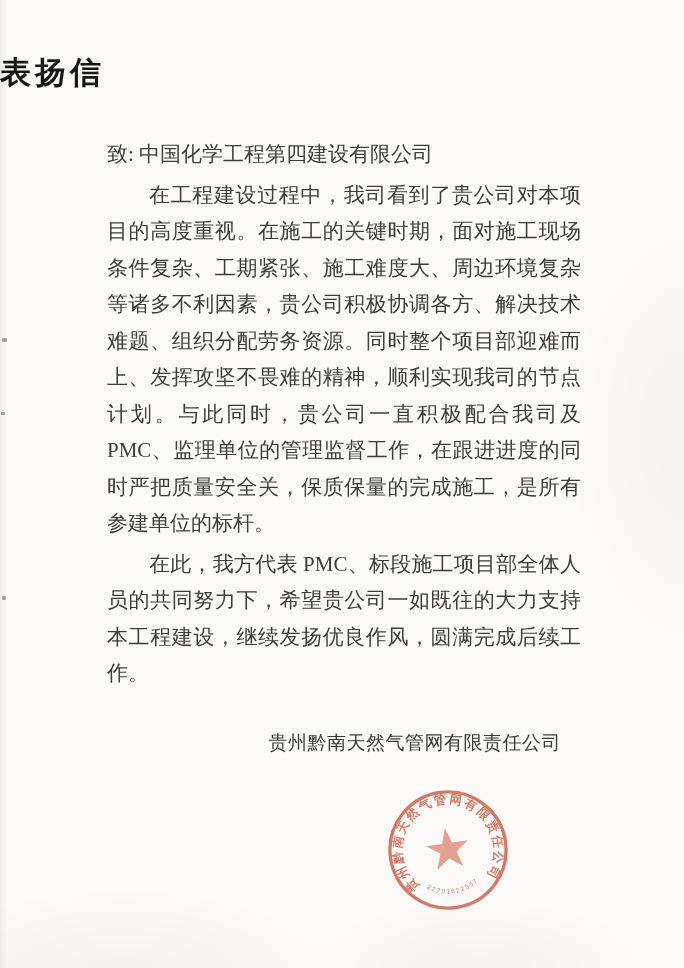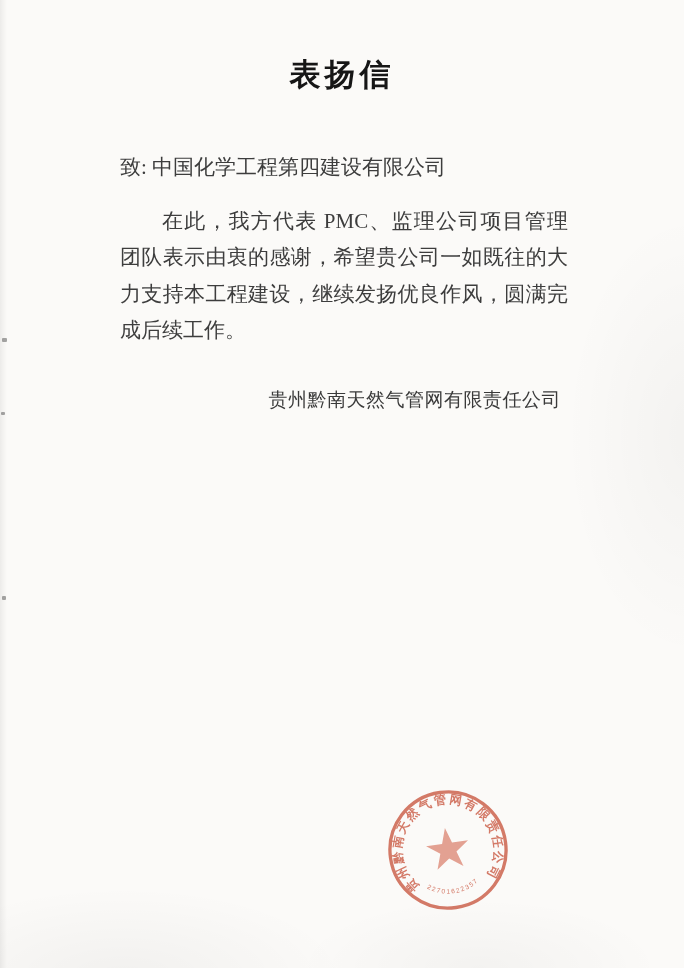--- a/index.html
+++ b/index.html
@@ -25,38 +25,38 @@
       linear-gradient(90deg, rgba(0,0,0,0.06) 0px, rgba(0,0,0,0.0) 7px),
       #fbfaf8;
   }
   .speck {
     position: absolute;
     background: rgba(60,60,60,0.45);
     border-radius: 1px;
   }
   .title {
     margin: 58px 0 4px 0;
-    text-align: center;
-    font-family: Liberation Sans, sans-serif;
+    text-align: left;
+    font-family: Liberation Mono, monospace;
     font-weight: 900;
     font-size: 31px;
     line-height: 34px;
     letter-spacing: 4px;
     color: #161616;
   }
   .content {
     position: absolute;
     left: 103px;
     right: 99px;
     top: 132px;
     font-size: 21px;
     line-height: 36.5px;
     text-align: justify;
   }
-  .content p { margin: 17px; }
+  .content p { margin: 4px; }
   .para { text-indent: 2em; }
   .sign-block {
     margin-top: 31px;
     width: max-content;
     margin-left: auto;
     margin-right: 24px;
     text-align: center;
     position: relative;
     z-index: 1;
   }
@@ -96,21 +96,22 @@
 <div class="page">
 
   <div class="speck" style="left:2px;top:338px;width:5px;height:4px;"></div>
   <div class="speck" style="left:1px;top:412px;width:4px;height:3px;"></div>
   <div class="speck" style="left:2px;top:596px;width:4px;height:4px;"></div>
 
   <h1 class="title">表扬信</h1>
 
   <div class="content">
     <p class="salutation">致: 中国化学工程第四建设有限公司</p>
-    <p class="para">在此，我方代表 PMC、监理公司项目管理团队表示由衷的感谢，希望贵公司一如既往的大力支持本工程建设，继续发扬优良作风，圆满完成后续工作。</p>
+    <p class="para">在工程建设过程中，我司看到了贵公司对本项目的高度重视。在施工的关键时期，面对施工现场条件复杂、工期紧张、施工难度大、周边环境复杂等诸多不利因素，贵公司积极协调各方、解决技术难题、组织分配劳务资源。同时整个项目部迎难而上、发挥攻坚不畏难的精神，顺利实现我司的节点计划。与此同时，贵公司一直积极配合我司及 PMC、监理单位的管理监督工作，在跟进进度的同时严把质量安全关，保质保量的完成施工，是所有参建单位的标杆。</p>
+    <p class="para">在此，我方代表 PMC、标段施工项目部全体人员的共同努力下，希望贵公司一如既往的大力支持本工程建设，继续发扬优良作风，圆满完成后续工作。</p>
 
     <div class="sign-block">
       <div class="sign-name">贵州黔南天然气管网有限责任公司</div>
 
     </div>
   </div>
 
   <div class="stamp">
     <svg viewBox="0 0 140 140" width="130" height="130" xmlns="http://www.w3.org/2000/svg" xmlns:xlink="http://www.w3.org/1999/xlink">
       <defs>

